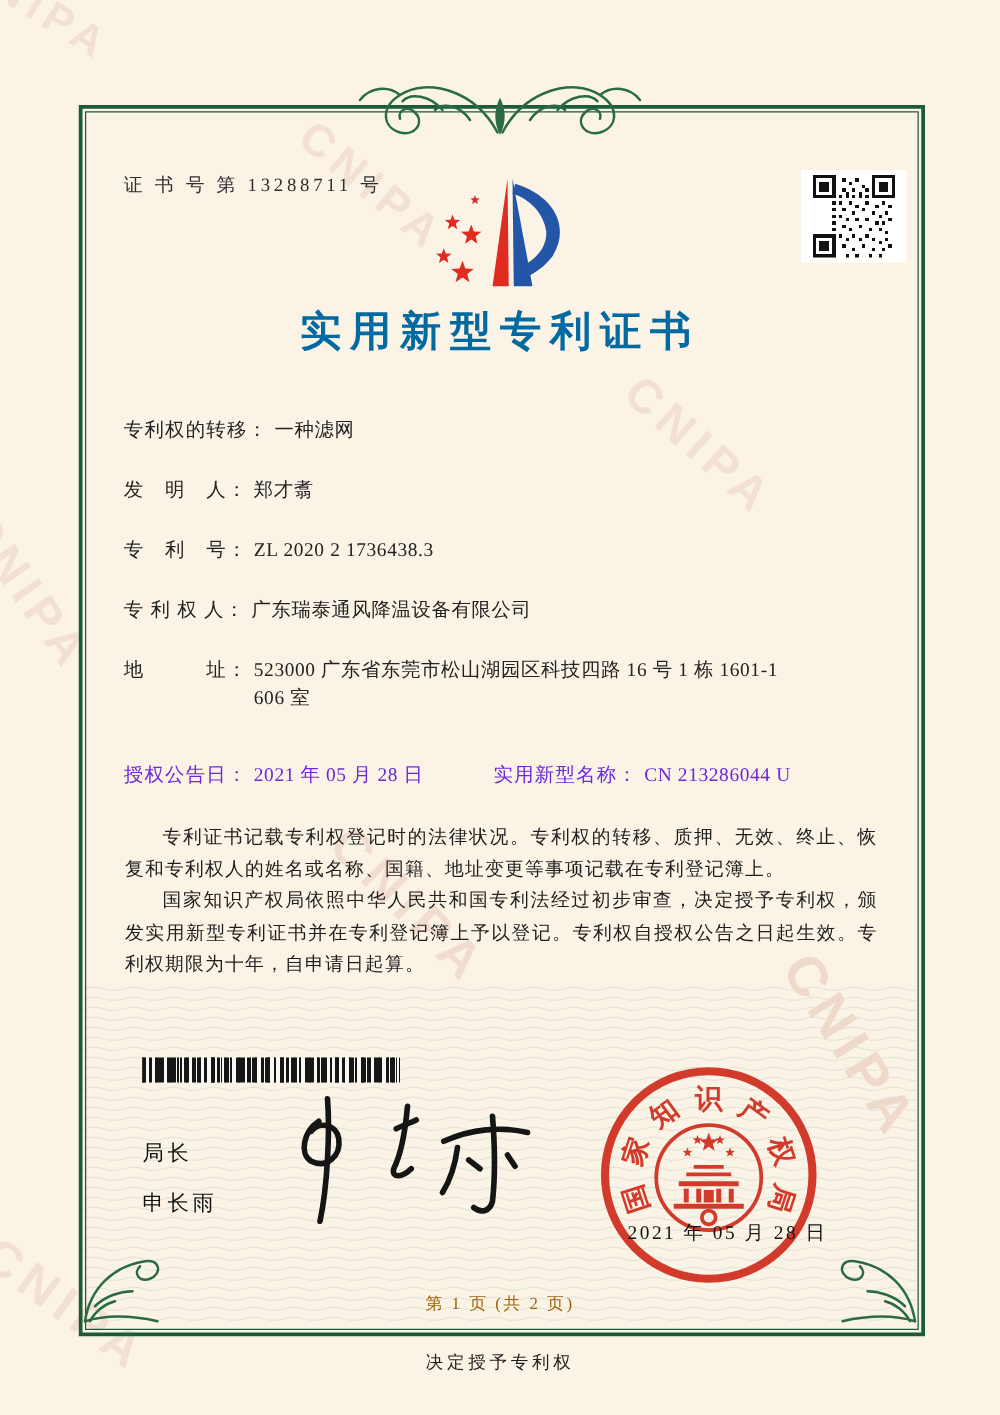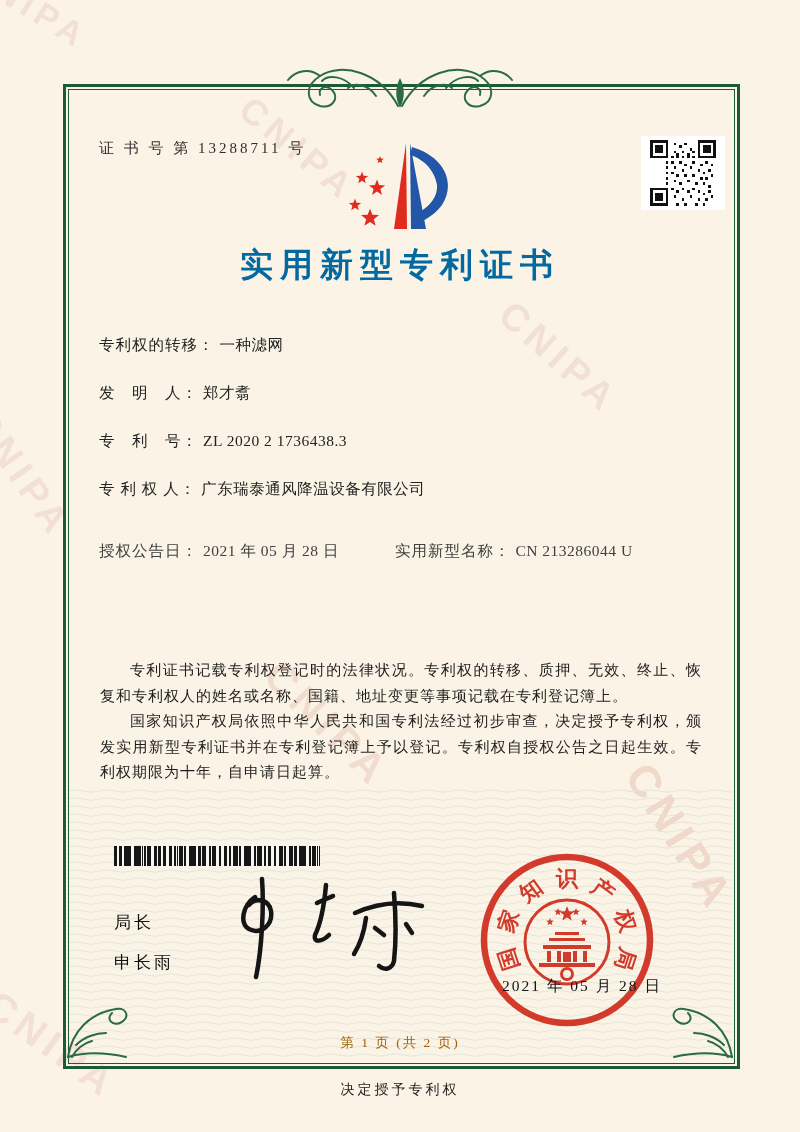--- a/index.html
+++ b/index.html
@@ -24,21 +24,21 @@
   .content{position:absolute;inset:0;z-index:3;border-radius:30px;}
   .cert-no{position:absolute;left:99px;top:139px;font-size:15px;letter-spacing:3px;color:#2e2e2e;}
   .logo{position:absolute;left:330px;top:133px;width:125px;height:100px;}
   .qr{position:absolute;left:641px;top:136px;width:84px;height:74px;background:#fff;display:flex;align-items:center;justify-content:center;}
   .title{position:absolute;left:0;right:0;top:243px;text-align:center;font-size:33px;font-weight:bold;letter-spacing:7px;color:#0369a1;}
   .fields{position:absolute;left:99px;top:334px;width:560px;}
   .field-row{display:flex;align-items:flex-start;margin-bottom:26px;font-size:15.5px;line-height:22px;color:#232323;}
   .field-row.address{margin-bottom:6px;}
   .field-label{white-space:pre;flex:0 0 auto;letter-spacing:1px;}
   .field-value{margin-left:5px;white-space:pre-line;max-width:450px;letter-spacing:0.5px;}
-  .grant-row{display:flex;font-size:15.5px;line-height:22px;color:#404040;margin-top:40px;}
+  .grant-row{display:flex;font-size:15.5px;line-height:22px;color:#6d28d9;margin-top:40px;}
   .grant-group{display:flex;}
   .grant-group.second{margin-left:56px;}
   .paras{position:absolute;left:100px;right:98px;top:658px;}
   .paras p{margin:0;font-size:15px;line-height:25.5px;text-indent:2em;text-align:justify;color:#1e1e1e;letter-spacing:1px;}
   .barcode{
     position:absolute;left:114px;top:846px;width:206px;height:20px;
     background:
       repeating-linear-gradient(90deg,#161616 0 2px,rgba(0,0,0,0) 2px 5px),
       repeating-linear-gradient(90deg,#161616 0 1px,rgba(0,0,0,0) 1px 7px),
       repeating-linear-gradient(90deg,#161616 0 3px,rgba(0,0,0,0) 3px 11px),
@@ -247,20 +247,25 @@
         <span class="field-value">郑才翥</span>
       </div>
       <div class="field-row">
         <span class="field-label">专　利　号：</span>
         <span class="field-value">ZL 2020 2 1736438.3</span>
       </div>
       <div class="field-row">
         <span class="field-label">专 利 权 人：</span>
         <span class="field-value">广东瑞泰通风降温设备有限公司</span>
       </div>
+      <div class="field-row address">
+        <span class="field-label">地　　　址：</span>
+        <span class="field-value">523000 广东省东莞市松山湖园区科技四路 16 号 1 栋 1601-1
+606 室</span>
+      </div>
       <div class="grant-row">
         <span class="grant-group">
           <span class="field-label">授权公告日：</span>
           <span class="field-value">2021 年 05 月 28 日</span>
         </span>
         <span class="grant-group second">
           <span class="field-label">实用新型名称：</span>
           <span class="field-value">CN 213286044 U</span>
         </span>
       </div>

